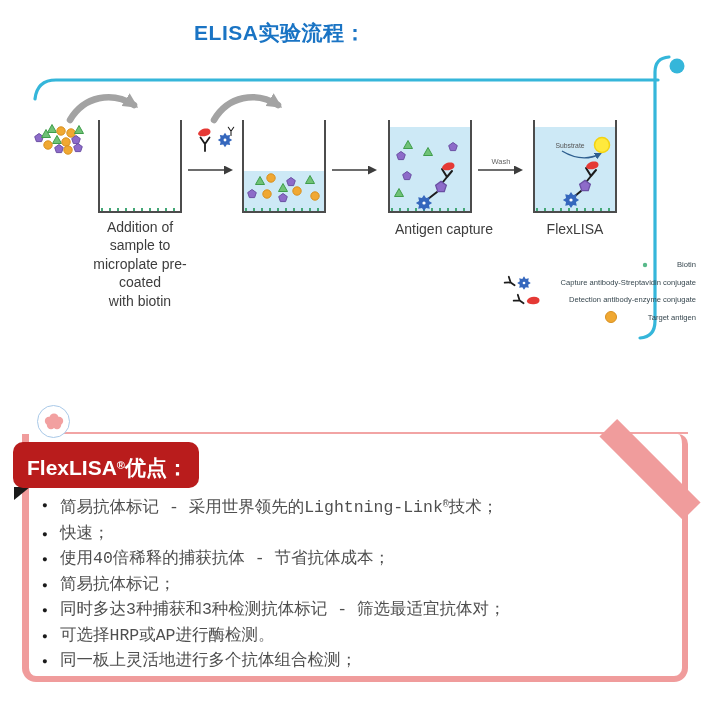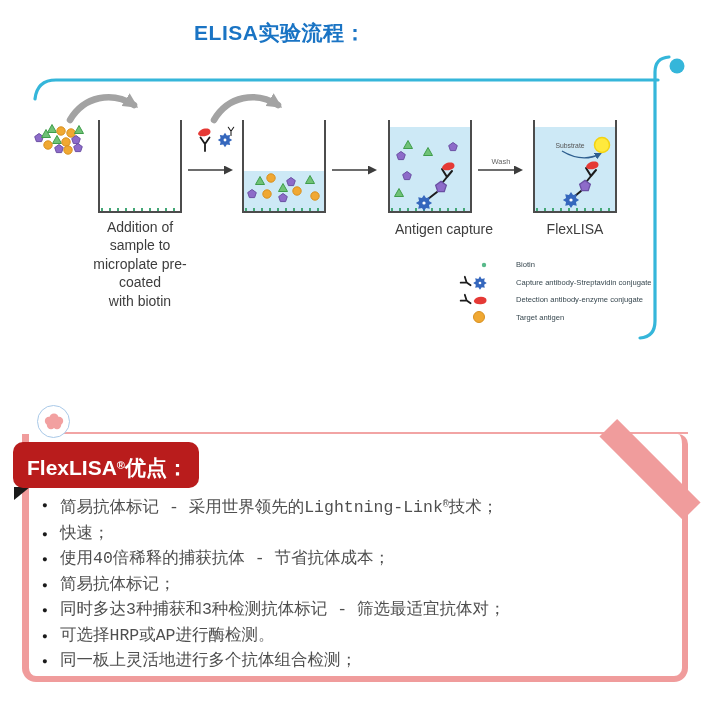--- a/index.html
+++ b/index.html
@@ -25,21 +25,21 @@
   .well{border-left:2px solid #4c4c4c;border-right:2px solid #4c4c4c;
         border-bottom:2px solid #4c4c4c;width:80px;height:91px;background:#fff;}
   .liquid{position:absolute;left:0;right:0;bottom:0;background:#cde9f6;}
   .ticks{position:absolute;left:1px;right:1px;bottom:0;height:3px;
          background:repeating-linear-gradient(90deg,#44a877 0 2px,transparent 2px 8px);}
   .step-label{font-size:14px;font-weight:normal;color:#3d3d3d;line-height:1.32;
               text-align:center;width:110px;}
 
   
   .legend{left:456px;top:256px;width:240px;}
-  .lg-row{display:flex;align-items:center;height:17.5px;gap:24px;}
+  .lg-row{display:flex;align-items:center;height:17.5px;gap:24px;justify-content:flex-end;}
   .lg-row svg{flex:0 0 36px;}
   .lg-label{font-size:7.6px;color:#37474f;white-space:nowrap;}
 
   
   .flower-badge{left:37px;top:405px;width:31px;height:31px;border:1.5px solid #a9c9e8;
     border-radius:50%;background:#fff;z-index:6;display:flex;align-items:center;justify-content:center;}
   .top-line{left:52px;top:432px;width:636px;height:2px;background:#f2a4a4;z-index:2;}
   .pink-box{left:22px;top:434px;width:666px;height:248px;box-sizing:border-box;
     border-left:7px solid #f09c9c;border-right:6px solid #f09c9c;border-bottom:6px solid #f09c9c;
     border-radius:0 10px 14px 14px;z-index:1;background:#fff;}

